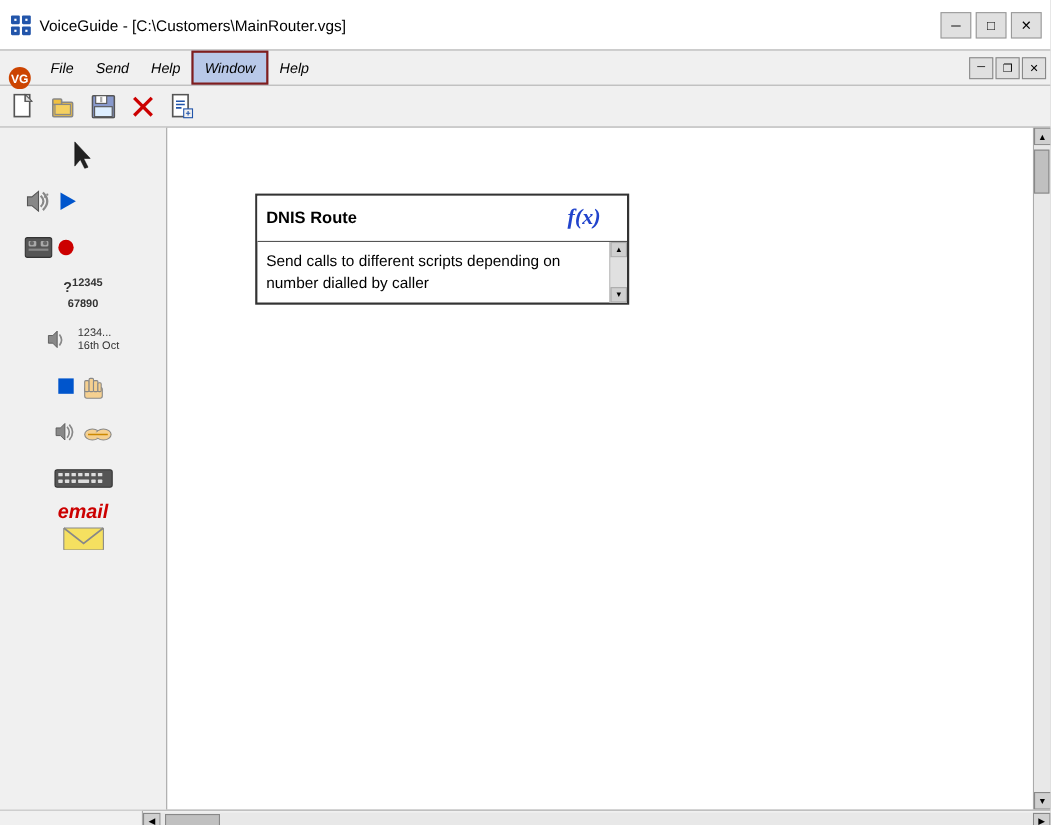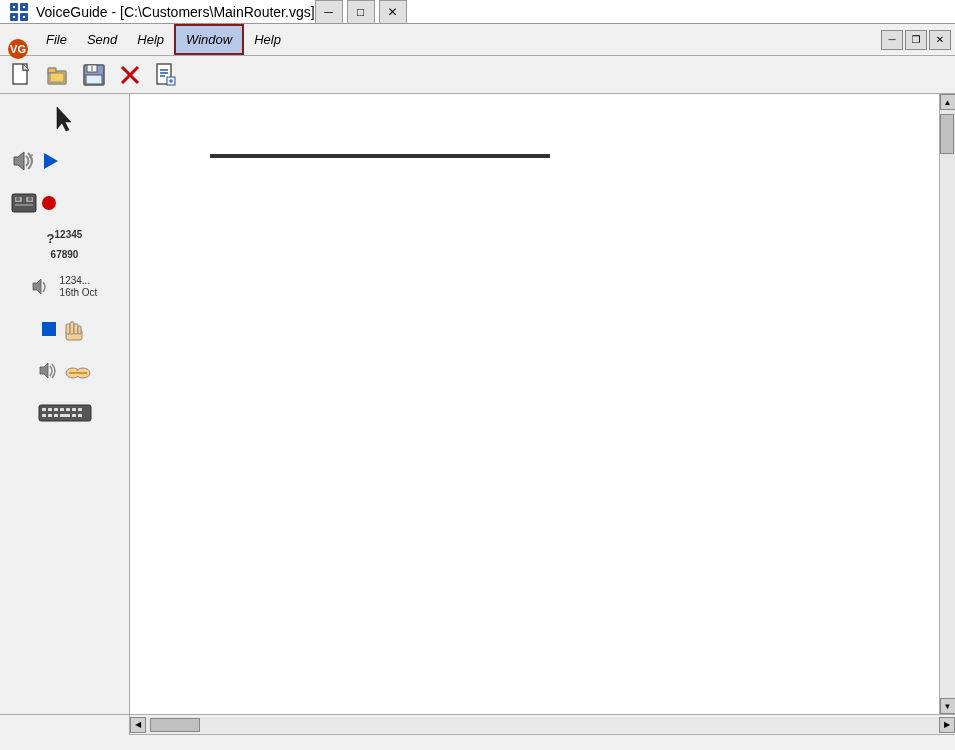--- a/index.html
+++ b/index.html
@@ -11,22 +11,23 @@
       height: 750px;
       overflow: hidden;
     }
 
     
     .title-bar {
       background: #ffffff;
       border-bottom: 1px solid #999;
       display: flex;
       align-items: center;
+      justify-content: space-between;
       padding: 4px 8px;
-      height: 24px;
+      height: 46px;
     }
     .title-bar-left {
       display: flex;
       align-items: center;
       gap: 6px;
     }
     .title-bar-text {
       font-size: 14px;
       font-weight: normal;
       color: #000;
@@ -115,21 +116,21 @@
     }
 
     
     .main-layout {
       display: flex;
       height: calc(750px - 36px - 32px - 38px - 24px);
     }
 
     
     .sidebar {
-      width: 130px;
+      width: 152px;
       background: #f0f0f0;
       border-right: 1px solid #aaa;
       display: flex;
       flex-direction: column;
       align-items: center;
       padding: 6px 2px;
       gap: 4px;
       overflow-y: auto;
     }
     .sidebar-item {
@@ -516,27 +517,53 @@
         <rect x="43" y="9" width="4" height="3" rx="0.5" fill="#ddd"></rect>
         <rect x="7" y="15" width="4" height="3" rx="0.5" fill="#ddd"></rect>
         <rect x="13" y="15" width="4" height="3" rx="0.5" fill="#ddd"></rect>
         <rect x="19" y="15" width="4" height="3" rx="0.5" fill="#ddd"></rect>
         <rect x="25" y="15" width="10" height="3" rx="0.5" fill="#ddd"></rect>
         <rect x="37" y="15" width="4" height="3" rx="0.5" fill="#ddd"></rect>
         <rect x="43" y="15" width="4" height="3" rx="0.5" fill="#ddd"></rect>
       </svg>
     </div>
 
+    <div class="sidebar-item">
+      <div style="display:flex; flex-direction:column; align-items:center;">
+        <span style="font-size:18px; font-weight:bold; color:#cc0000; font-family:Arial; font-style:italic;">email</span>
+        <svg width="40" height="24" viewBox="0 0 40 24">
+          <rect x="2" y="4" width="36" height="20" rx="1" fill="#f5e060" stroke="#888" stroke-width="1"></rect>
+          <polyline points="2,4 20,18 38,4" fill="none" stroke="#888" stroke-width="1.5"></polyline>
+        </svg>
+      </div>
+    </div>
 
   </div>
 
   <div style="display:flex; flex:1; overflow:hidden;">
     <div class="canvas-area">
 
       <div class="dnis-card">
+        <div class="dnis-card-header">
+          <span class="dnis-card-title">DNIS Route</span>
+          <span class="dnis-card-icon">
+            
+            <svg width="48" height="28" viewBox="0 0 48 28">
+              <text x="2" y="22" font-family="Georgia, serif" font-style="italic" font-weight="bold" font-size="20" fill="#2244cc">f(x)</text>
+            </svg>
+          </span>
+        </div>
+        <div class="dnis-card-body">
+          <div class="dnis-card-text">Send calls to different scripts depending on number dialled by caller</div>
+          <div class="dnis-card-scrollbar">
+            <div class="dnis-scroll-btn">▲</div>
+            <div class="dnis-scroll-track"></div>
+            <div class="dnis-scroll-btn">▼</div>
+          </div>
+        </div>
       </div>
     </div>
 
     <div class="scrollbar-v">
       <div class="scroll-btn">▲</div>
       <div class="scroll-track">
         <div class="scroll-thumb"></div>
       </div>
       <div class="scroll-btn">▼</div>
     </div>

